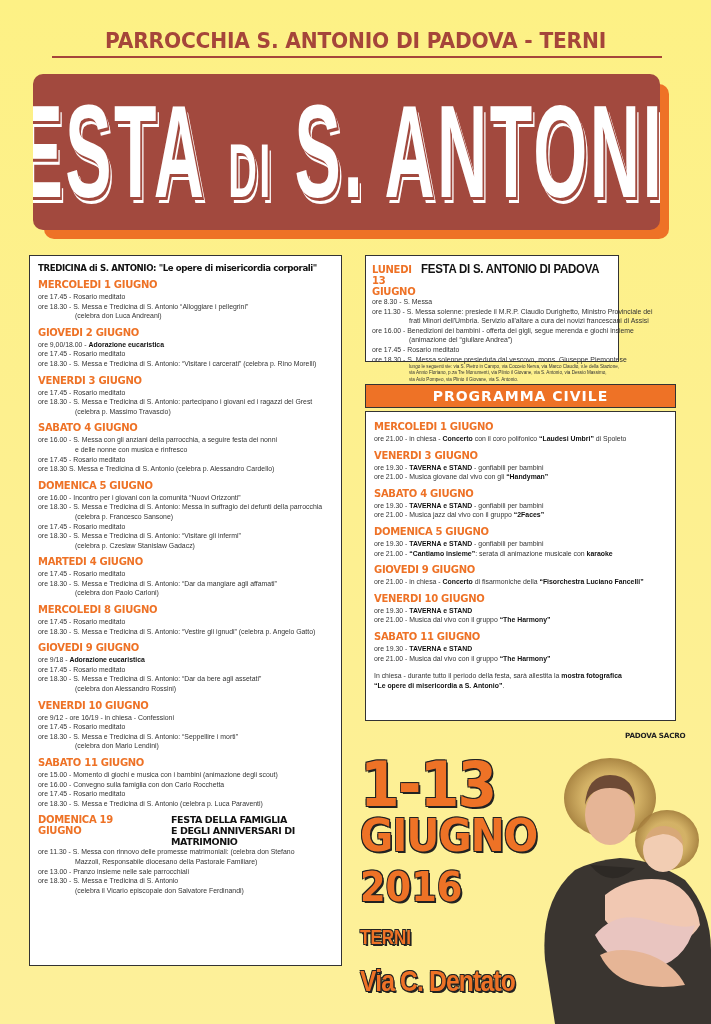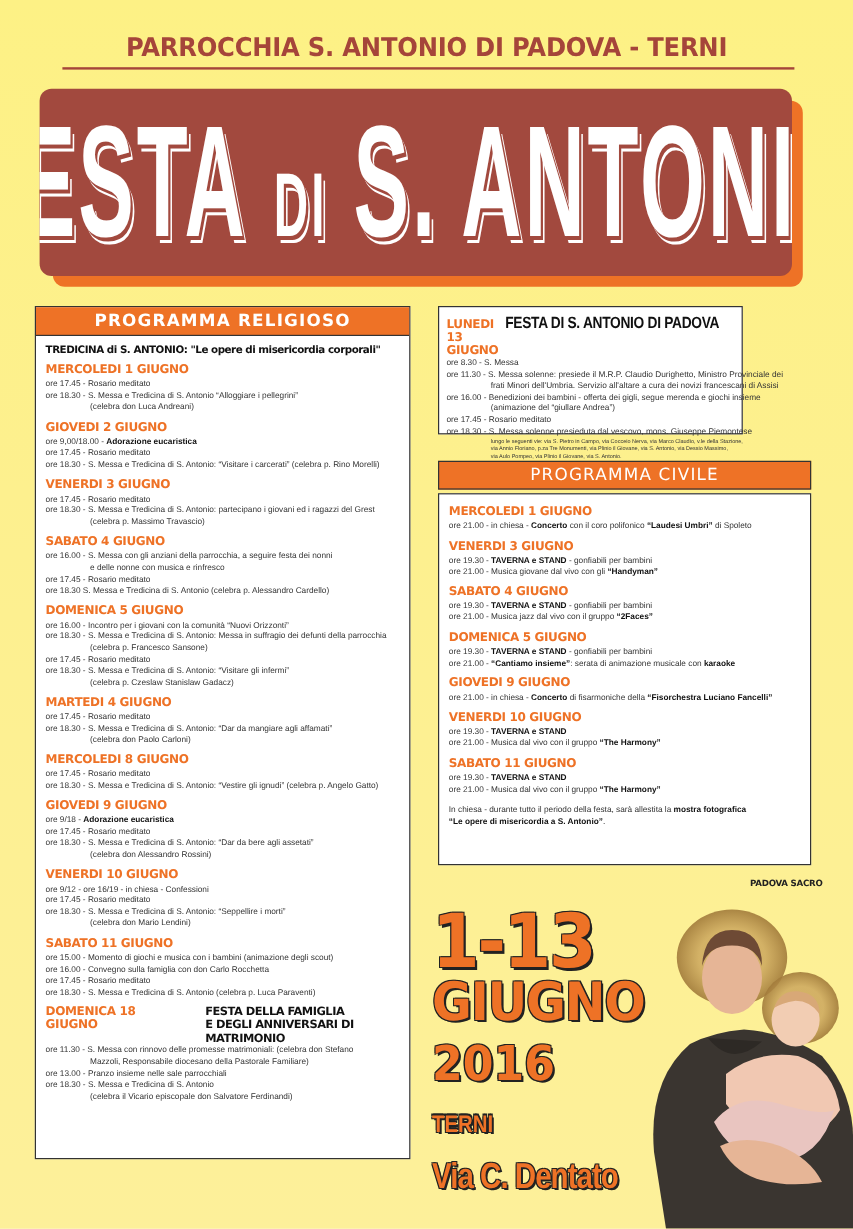--- a/index.html
+++ b/index.html
@@ -47,21 +47,21 @@
     font-family: "DejaVu Sans", sans-serif; font-weight: bold;
     letter-spacing: 1px; border-bottom: 1.5px solid #333;
   }
   .left-box { left: 29px; top: 255px; width: 313px; height: 711px; }
   .left-box .box-header { height: 24px; font-size: 14px; line-height: 24px; }
   .right-top { left: 365px; top: 255px; width: 254px; height: 107px; padding: 5px 6px 0 6px; }
   .right-civile { left: 365px; top: 411px; width: 311px; height: 310px; }
   .civile-hdr {
     position: absolute; left: 365px; top: 384px; width: 311px; height: 24px;
     background: #ee7226; color: #fff; text-align: center; border: 1.5px solid #333;
-    font-family: "DejaVu Sans", sans-serif; font-weight: normal; font-size: 14px; line-height: 22px; letter-spacing: 1px;
+    font-family: "DejaVu Sans", sans-serif; font-weight: bold; font-size: 14px; line-height: 22px; letter-spacing: 1px;
   }
   .content { padding: 3px 6px 0 8px; }
   .day {
     color: #ee7226; font-weight: bold; font-size: 10px; margin-top: 6px; margin-bottom: 2px;
     font-family: "DejaVu Sans", sans-serif; letter-spacing: -0.3px;
   }
   .line { font-size: 6.9px; line-height: 9.6px; color: #333; white-space: nowrap; }
   .indent { padding-left: 37px; }
   .b { font-weight: bold; color: #111; }
   .tred { font-weight: bold; font-size: 8.6px; margin-top: 4px; font-family: "DejaVu Sans", sans-serif; letter-spacing: -0.4px; color:#111; }
@@ -96,21 +96,20 @@
 <div class="parish-underline"></div>
 
 <div class="banner-shadow"></div>
 <div class="banner">
   <div class="banner-title">
     <span>FESTA</span>&nbsp;<span class="small">DI</span>&nbsp;<span>S. ANTONIO</span>
   </div>
 </div>
 
 <div class="box left-box">
-  <div class="box-header">PROGRAMMA RELIGIOSO</div>
   <div class="content" id="rel-content">
     <div class="tred">TREDICINA di S. ANTONIO:  "Le opere di misericordia corporali"</div>
   <div class="day">MERCOLEDI 1 GIUGNO</div>
       <div class="line">ore 17.45 - Rosario meditato</div>
       <div class="line">ore 18.30 - S. Messa e Tredicina di S. Antonio “Alloggiare i pellegrini”</div>
       <div class="line indent">(celebra don Luca Andreani)</div>
       <div class="day">GIOVEDI 2 GIUGNO</div>
       <div class="line"><span>ore 9,00/18.00 - </span><span class="b">Adorazione eucaristica</span></div>
       <div class="line">ore 17.45 - Rosario meditato</div>
       <div class="line">ore 18.30 - S. Messa e Tredicina di S. Antonio: “Visitare i carcerati” (celebra p. Rino Morelli)</div>
@@ -146,21 +145,21 @@
       <div class="line">ore  9/12 - ore 16/19 - in chiesa - Confessioni</div>
       <div class="line">ore 17.45 - Rosario meditato</div>
       <div class="line">ore 18.30 - S. Messa e Tredicina di S. Antonio: “Seppellire i morti”</div>
       <div class="line indent">(celebra don Mario Lendini)</div>
       <div class="day">SABATO 11 GIUGNO</div>
       <div class="line">ore 15.00 - Momento di giochi e musica con i bambini (animazione degli scout)</div>
       <div class="line">ore 16.00 - Convegno sulla famiglia con don Carlo Rocchetta</div>
       <div class="line">ore 17.45 - Rosario meditato</div>
       <div class="line">ore 18.30 - S. Messa e Tredicina di S. Antonio (celebra p. Luca Paraventi)</div>
       <div class="d12">
-        <span class="day">DOMENICA 18 GIUGNO</span>
+        <span class="day">DOMENICA 19 GIUGNO</span>
         <div>
           <div class="d12-title">FESTA DELLA FAMIGLIA</div>
           <div class="d12-title">E DEGLI ANNIVERSARI DI MATRIMONIO</div>
         </div>
       </div>
       <div class="line">ore 11.30 - S. Messa con rinnovo delle promesse matrimoniali: (celebra don Stefano</div>
       <div class="line indent">Mazzoli, Responsabile diocesano della Pastorale Familiare)</div>
       <div class="line">ore 13.00 - Pranzo insieme nelle sale parrocchiali</div>
       <div class="line">ore 18.30 - S. Messa e Tredicina di S. Antonio</div>
       <div class="line indent">(celebra il Vicario episcopale don Salvatore Ferdinandi)</div>

